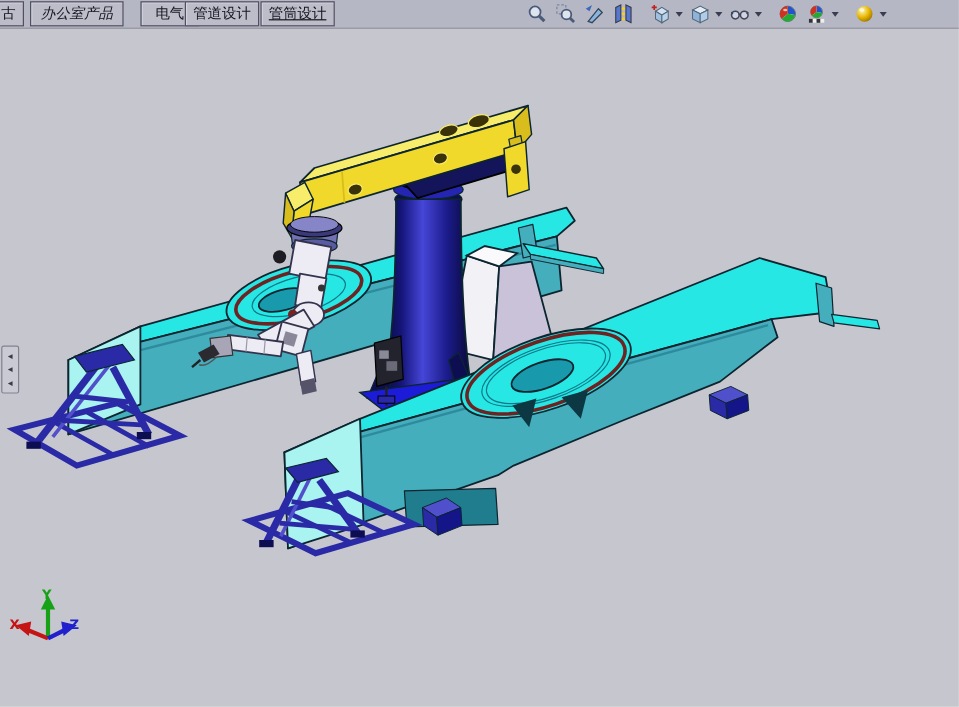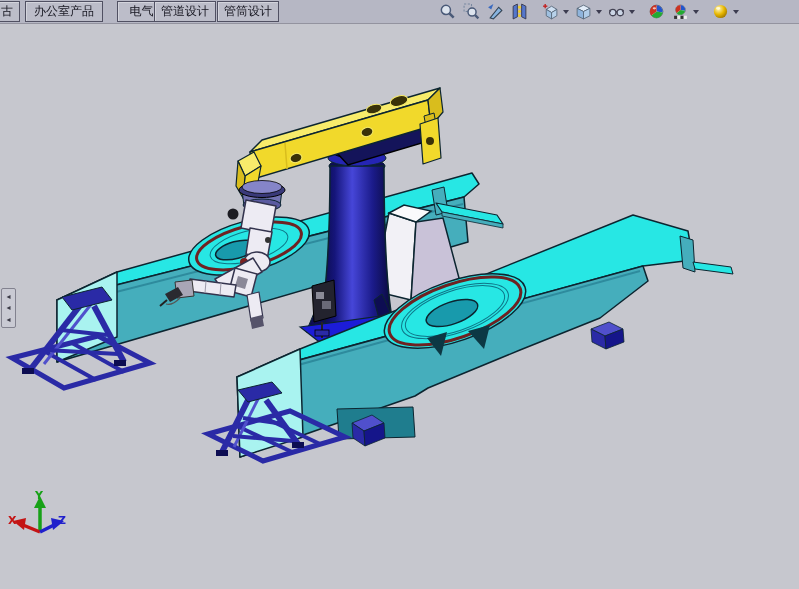--- a/index.html
+++ b/index.html
@@ -215,24 +215,24 @@
       <line x1="40" y1="532" x2="54" y2="525" stroke-width="3.5" stroke="#2020cc"></line>
       <polygon points="64,521 51,518 53,530" fill="#2020cc"></polygon>
       <text x="8" y="524" fill="#c41414">X</text>
       <text x="35" y="499" fill="#17a117">Y</text>
       <text x="58" y="524" fill="#2020cc">Z</text>
     </g>
   </svg>
 
   <div class="topbar">
     <div class="tab" style="left:-6px;width:24px;">古</div>
-    <div class="tab" style="left:25px;width:76px;">办公室产品</div>
+    <div class="tab" style="left:25px;width:76px;font-style:italic;">办公室产品</div>
     <div class="tab" style="left:117px;width:47px;">电气</div>
     <div class="tab" style="left:154px;width:60px;font-family:Liberation Serif, serif;">管道设计</div>
-    <div class="tab" style="left:217px;width:60px;">管筒设计</div>
+    <div class="tab" style="left:217px;width:60px;text-decoration:underline;">管筒设计</div>
 
     <div class="view-toolbar">
       <button class="tbtn" title="">
         <svg width="17" height="17" viewBox="0 0 16 16">
           <circle cx="6.5" cy="6.5" r="4.3" fill="#dde4ee" stroke="#4a5a78" stroke-width="1.4"></circle>
           <line x1="9.8" y1="9.8" x2="13.8" y2="13.8" stroke="#4a5a78" stroke-width="2.4"></line>
         </svg>
       </button>
       <button class="tbtn">
         <svg width="17" height="17" viewBox="0 0 16 16">

